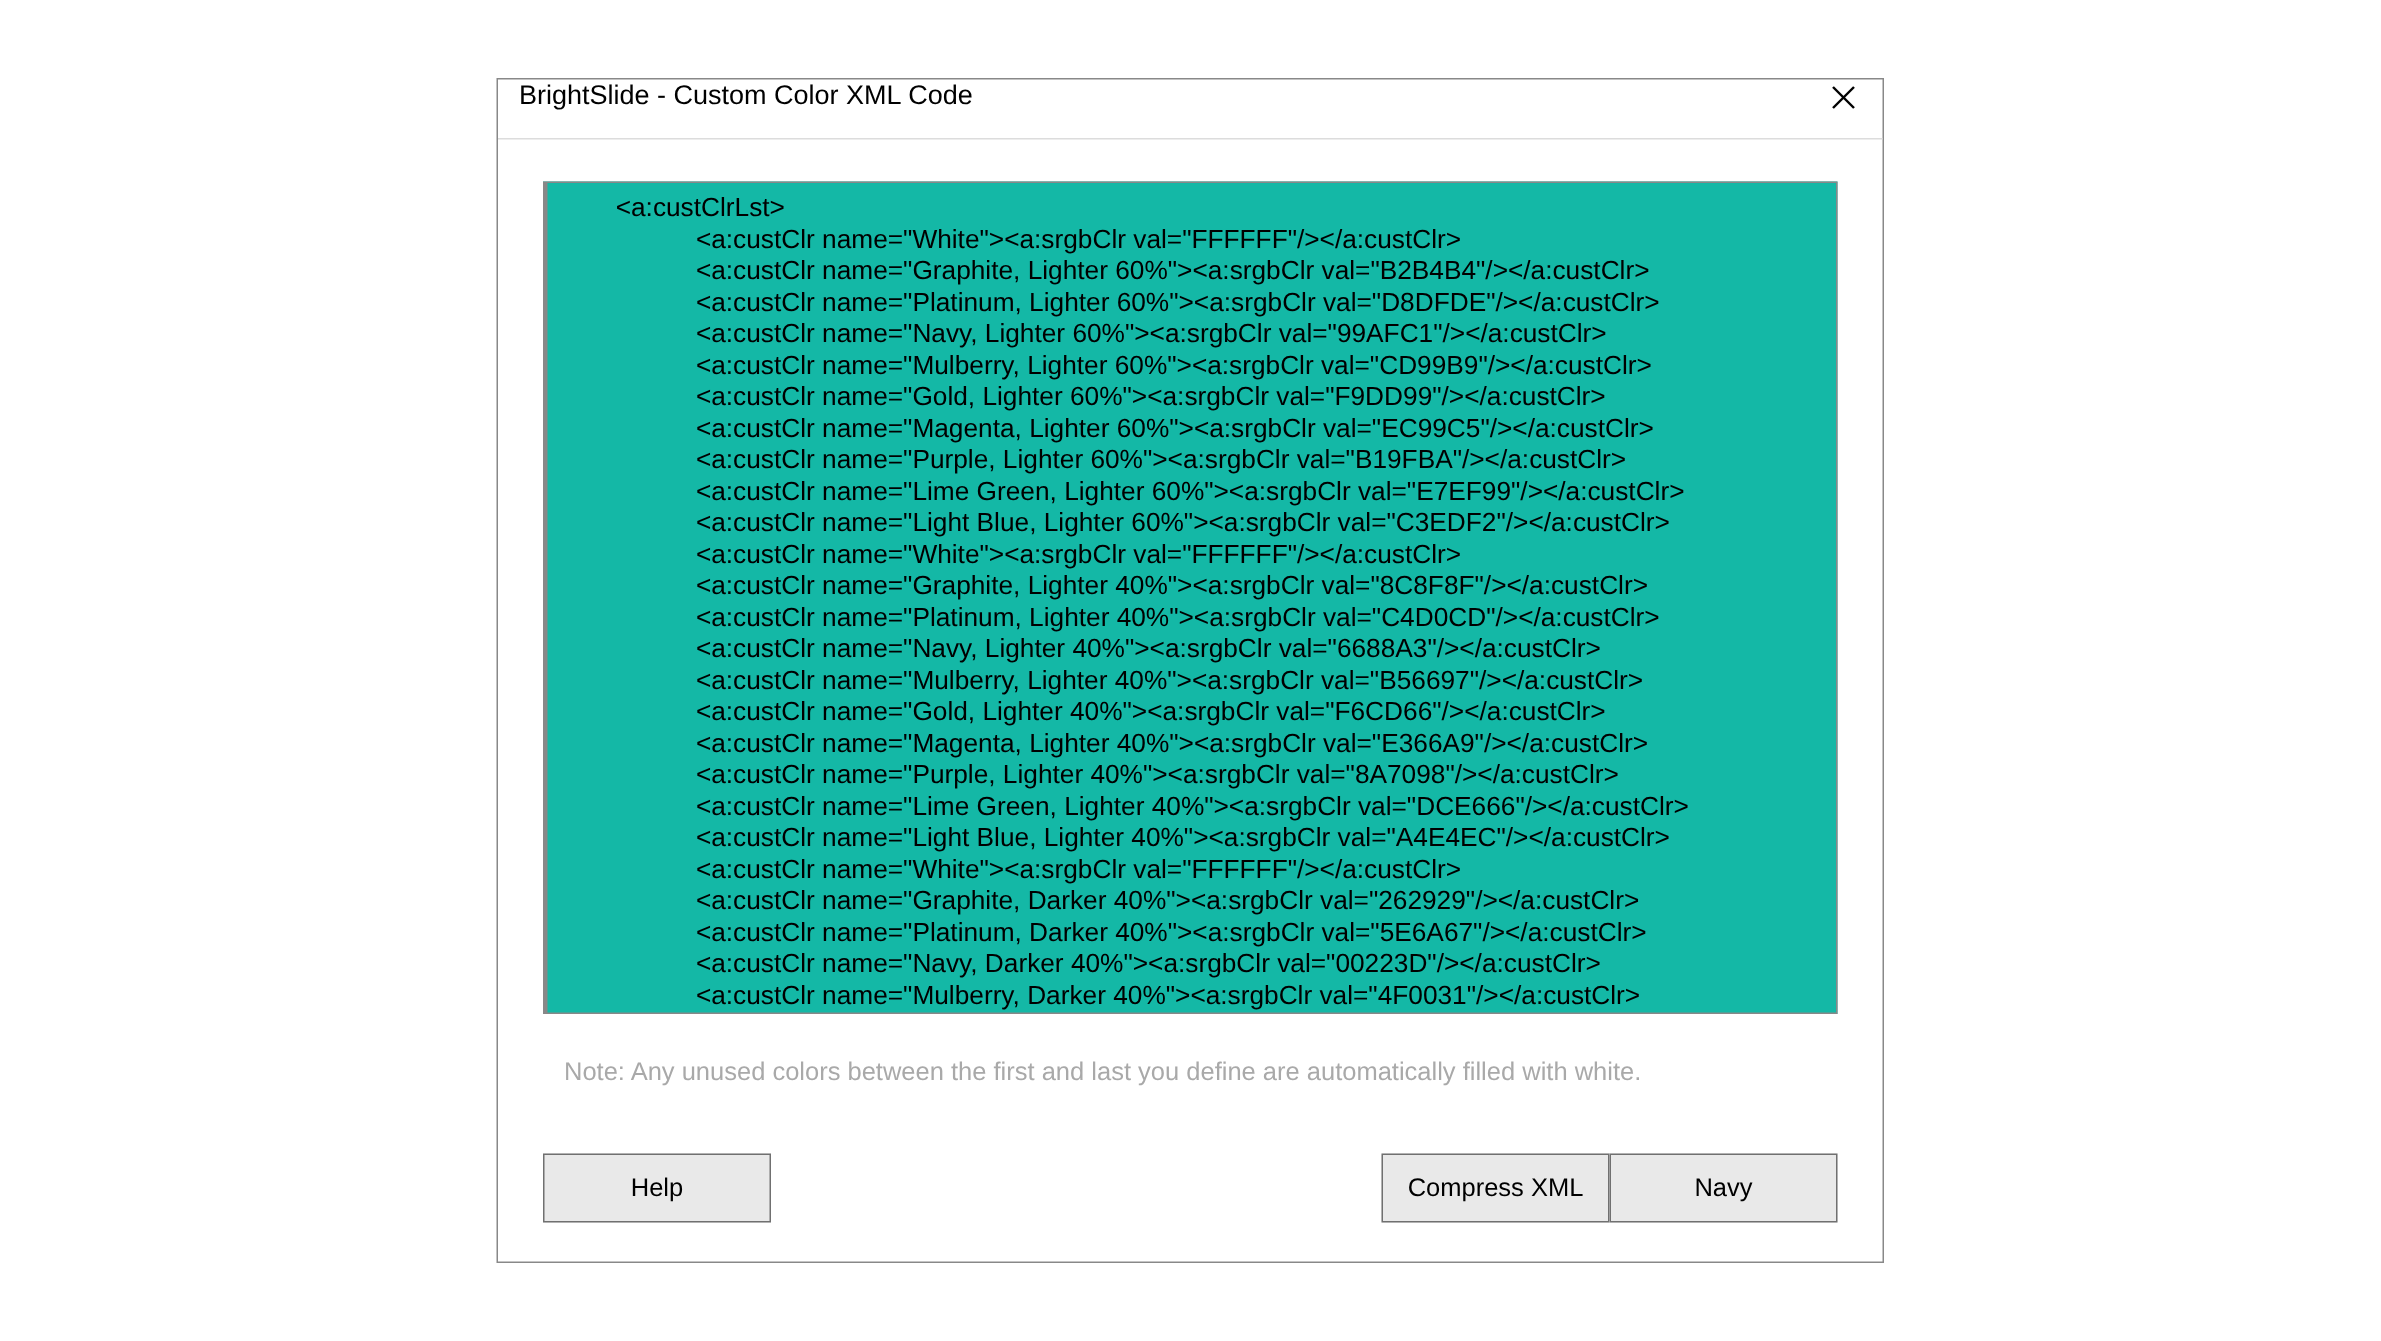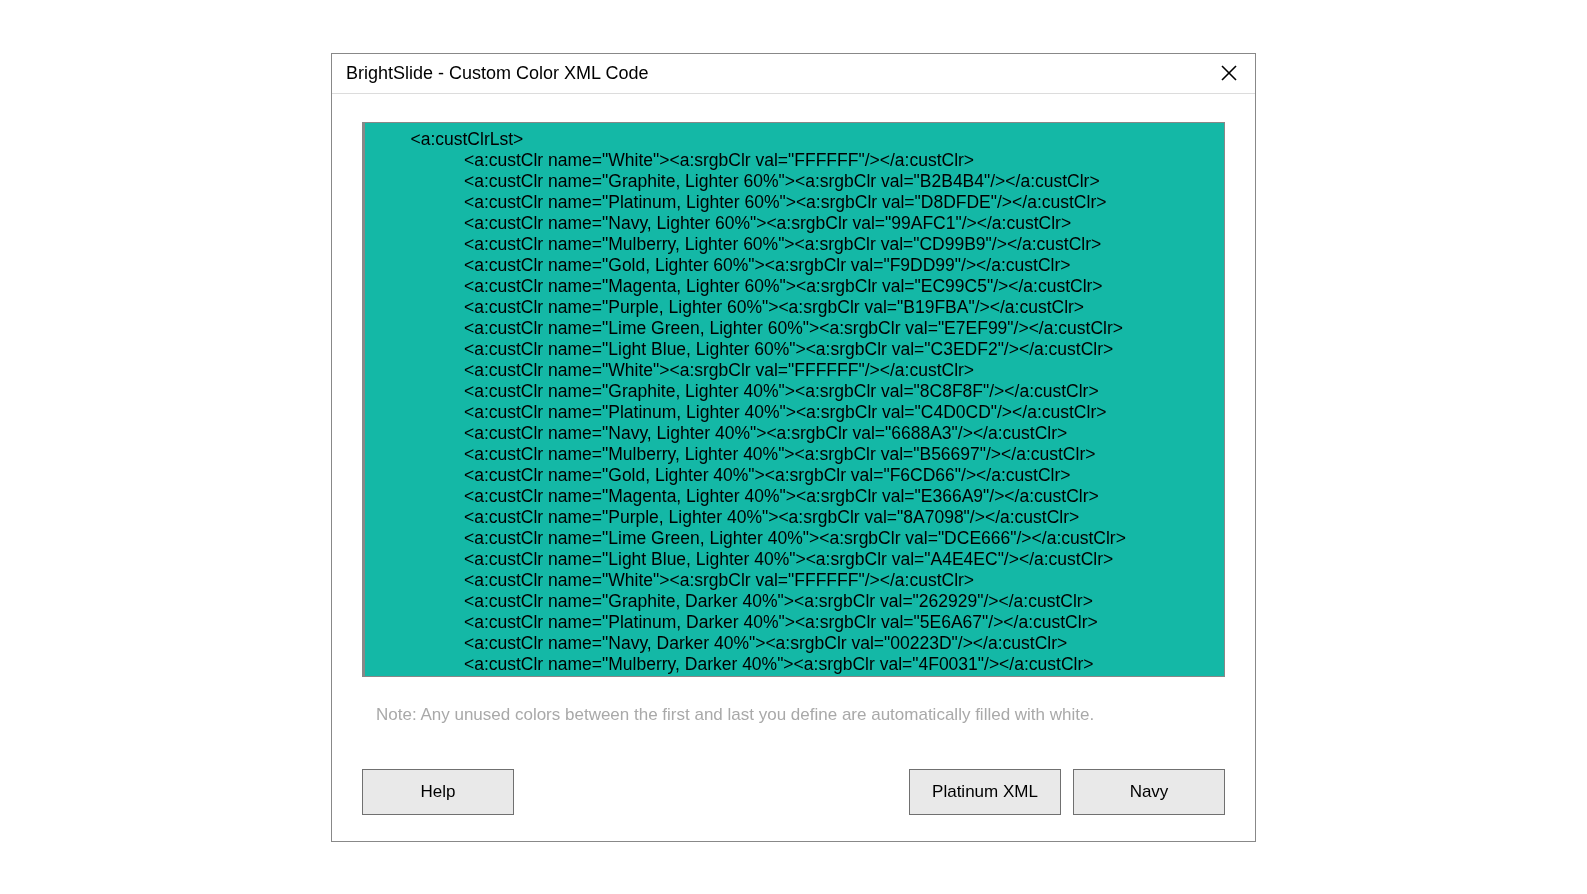--- a/index.html
+++ b/index.html
@@ -13,21 +13,21 @@
     }
     .dialog {
       width: 925px;
       background: #ffffff;
       border: 1px solid #888888;
       position: relative;
     }
     .titlebar {
       display: flex;
       justify-content: space-between;
-      align-items: center;
+      align-items: flex-start;
       height: 40px;
       padding: 0 14px;
       border-bottom: 1px solid #dcdcdc;
     }
     .titlebar-title {
       font-size: 18px;
       color: #000000;
     }
     .close-btn {
       width: 24px;
@@ -64,21 +64,21 @@
     .note {
       margin-top: 24px;
       color: #a9a9a9;
       font-size: 17px;
       text-align: left;
       padding-left: 14px;
     }
     .button-row {
       display: flex;
       margin-top: 44px;
-      gap: 12px;
+      gap: 0;
     }
     .spacer { flex: 1; }
     .btn {
       height: 46px;
       width: 152px;
       background: #e9e9e9;
       border: 1px solid #707070;
       font-size: 17px;
       color: #000000;
       cursor: pointer;
@@ -126,17 +126,17 @@
                &lt;a:custClr name="Light Blue, Lighter 40%"&gt;&lt;a:srgbClr val="A4E4EC"/&gt;&lt;/a:custClr&gt;
                &lt;a:custClr name="White"&gt;&lt;a:srgbClr val="FFFFFF"/&gt;&lt;/a:custClr&gt;
                &lt;a:custClr name="Graphite, Darker 40%"&gt;&lt;a:srgbClr val="262929"/&gt;&lt;/a:custClr&gt;
                &lt;a:custClr name="Platinum, Darker 40%"&gt;&lt;a:srgbClr val="5E6A67"/&gt;&lt;/a:custClr&gt;
                &lt;a:custClr name="Navy, Darker 40%"&gt;&lt;a:srgbClr val="00223D"/&gt;&lt;/a:custClr&gt;
                &lt;a:custClr name="Mulberry, Darker 40%"&gt;&lt;a:srgbClr val="4F0031"/&gt;&lt;/a:custClr&gt;</textarea>
     <div class="note">Note: Any unused colors between the first and last you define are automatically filled with white.</div>
     <div class="button-row">
       <button class="btn">Help</button>
       <div class="spacer"></div>
-      <button class="btn">Platinum XML</button>
+      <button class="btn">Compress XML</button>
       <button class="btn">Navy</button>
     </div>
   </div>
 </div>
 
 </body></html>

